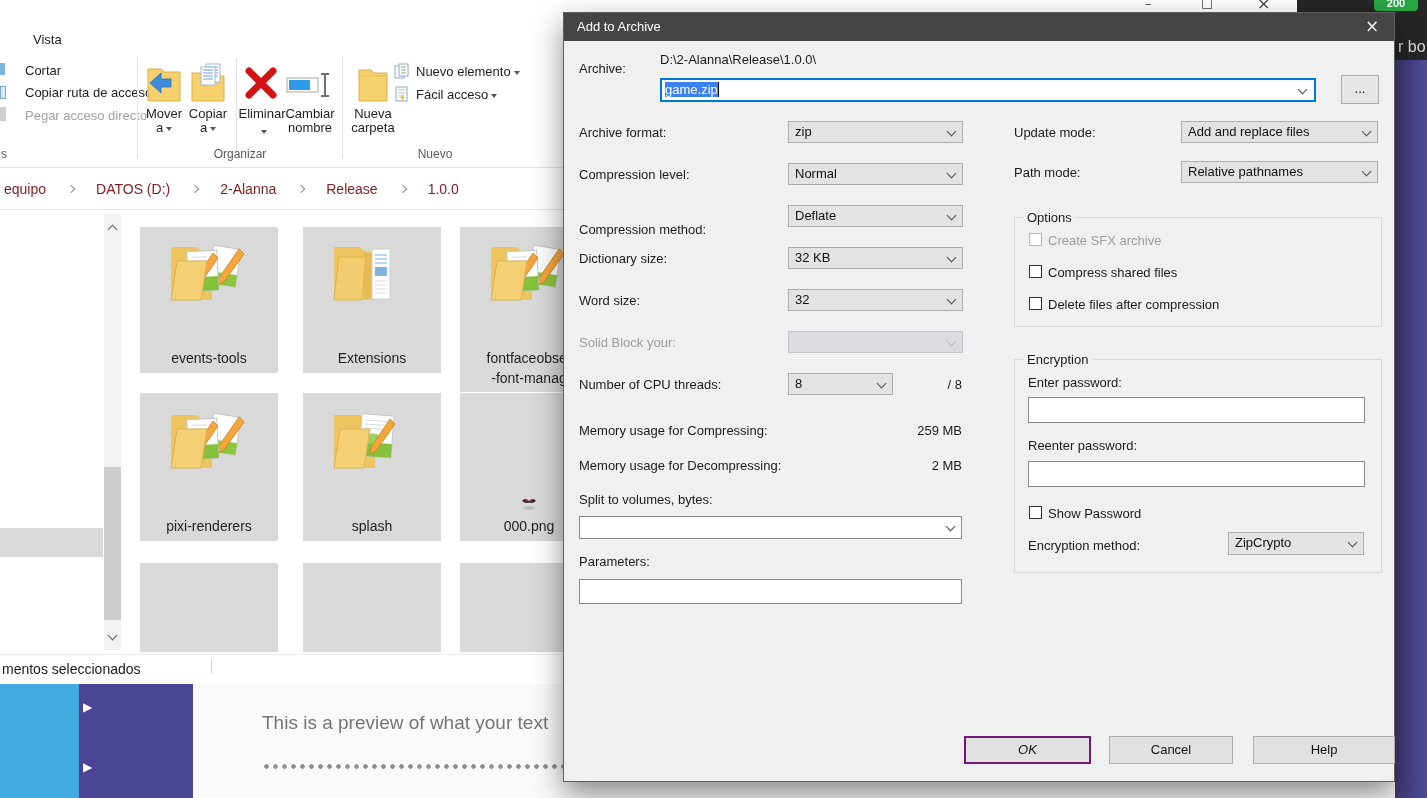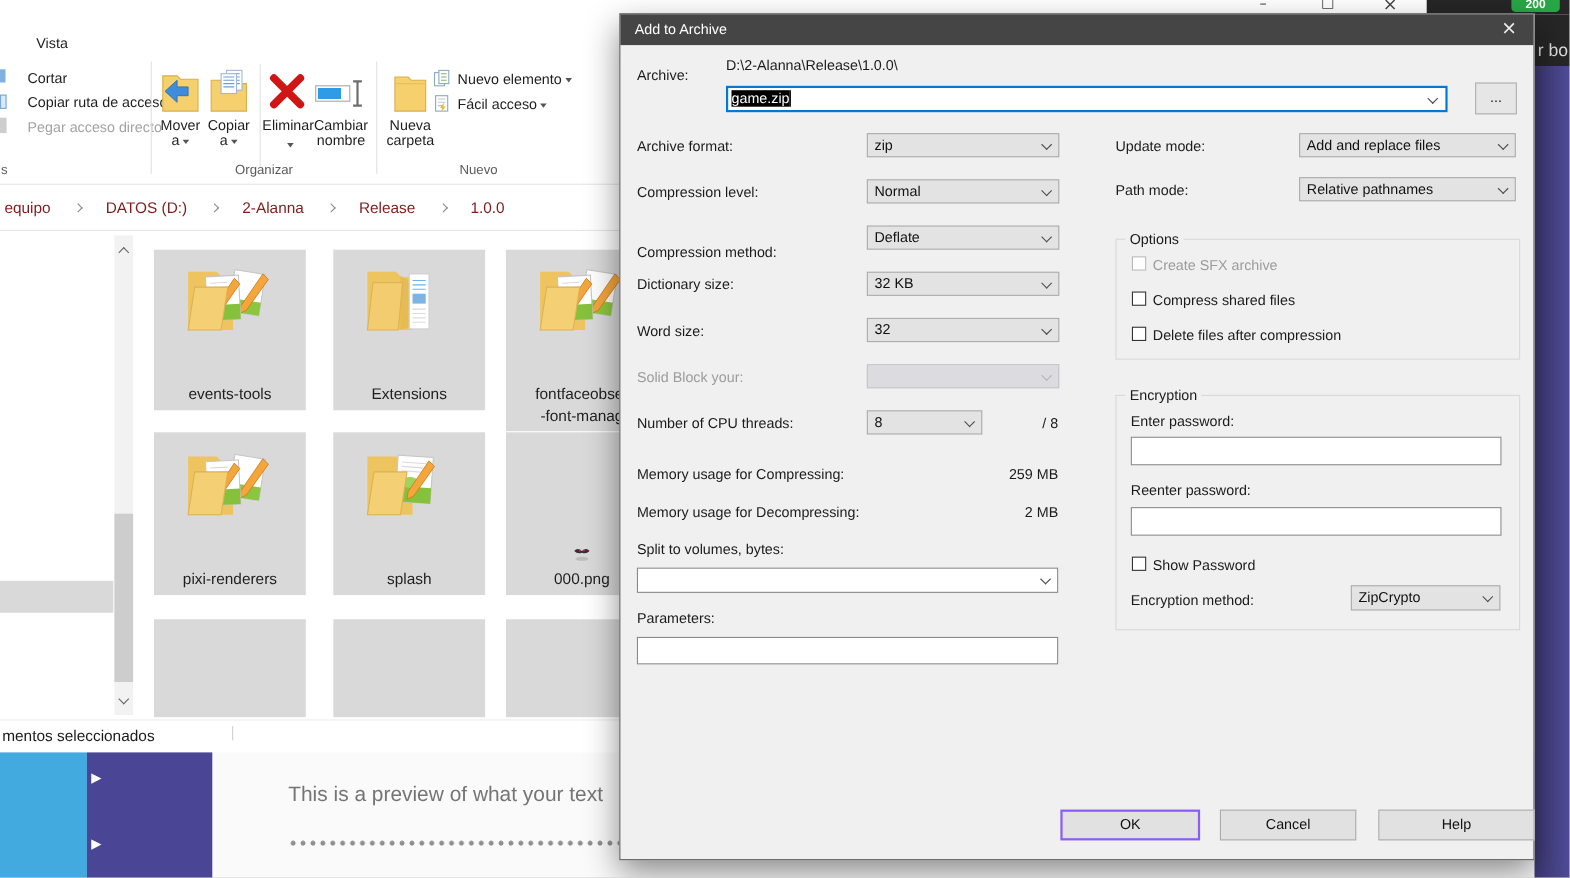--- a/index.html
+++ b/index.html
@@ -55,22 +55,22 @@
   .combo .cv { position:absolute; right:7px; top:6px; width:7px; height:7px; border-right:1.6px solid #4e4e4e; border-bottom:1.6px solid #4e4e4e; transform:rotate(45deg); }
   .combo.dis { background:#dcdce0; border-color:#c6c6ca; }
   .combo.dis .cv { border-color:#b7b7bb; }
   .combo.white { background:#ffffff; border:1px solid #8a8a8a; }
   .tinput { position:absolute; background:#ffffff; border:1px solid #8a8a8a; }
   .groupbox { position:absolute; border:1px solid #d9d9d9; }
   .gb-label { position:absolute; font-size:13px; color:#1b1b1b; background:#f0f0f0; padding:0 4px; }
   .cbx { position:absolute; width:13px; height:13px; background:#fff; border:1px solid #333; }
   .cbx.dis { border-color:#b9b9b9; }
   .dbtn { position:absolute; height:28px; background:#e1e1e1; border:1px solid #adadad; text-align:center; line-height:26px; font-size:13px; color:#111; }
-  .dbtn.primary { border:2px solid #8b5cf6; line-height:24px; }
-  .hl { background:#000000; color:#fff; }
+  .dbtn.primary { border:2px solid #701a75; line-height:24px;font-style:italic; }
+  .hl { background:#3b82f6; color:#fff; }
   .caret { display:inline-block; width:1px; height:15px; background:#000; vertical-align:-3px; }
 
   .wctl { position:absolute; color:#454545; font-size:13px; }
 </style>
 </head>
 <body>
 
 <div class="stage">
 
   <div class="abs" style="left:0;top:0;width:1297px;height:677px;">

